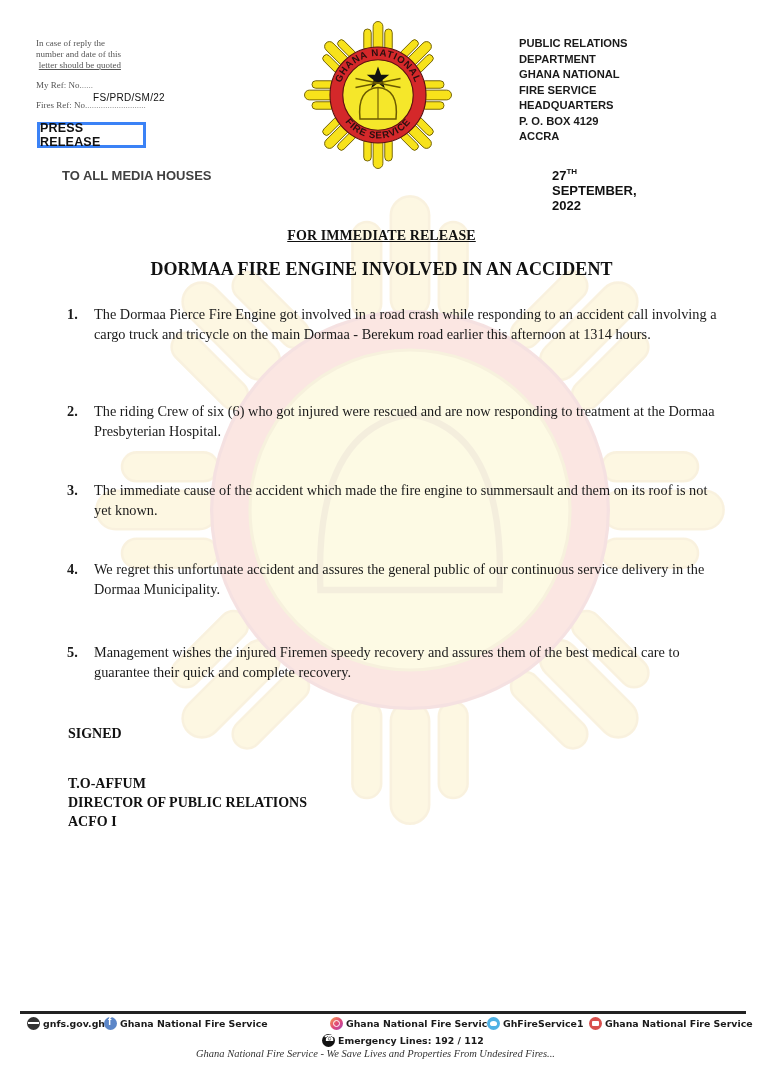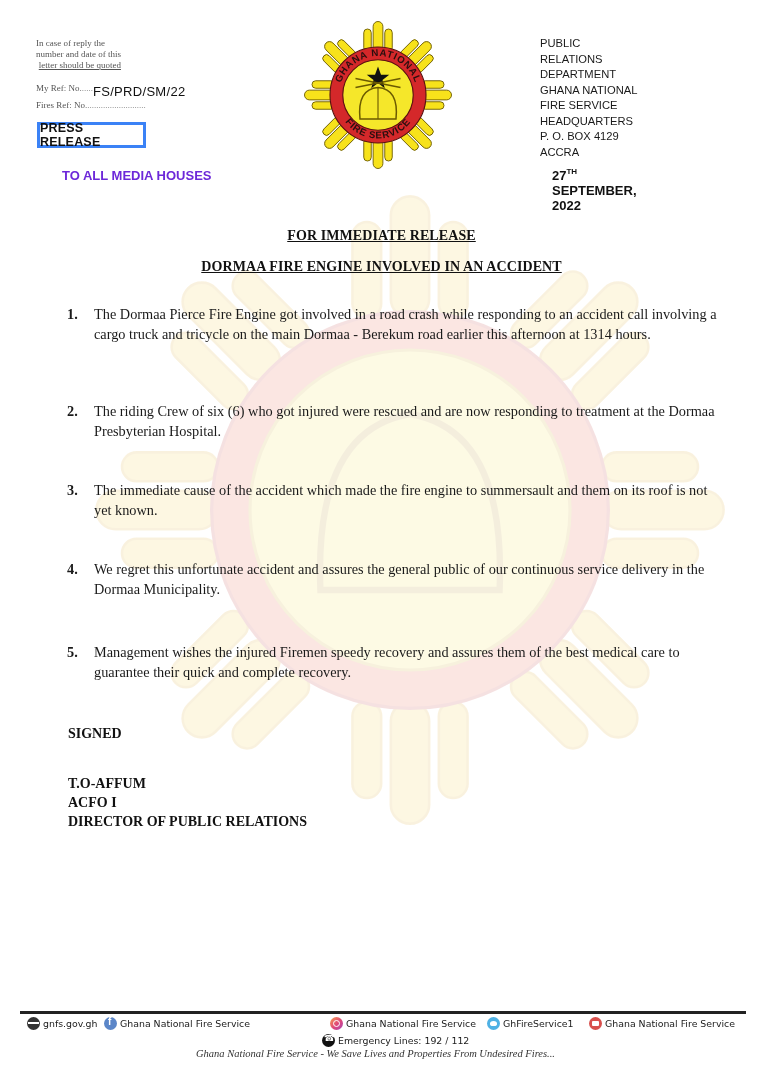--- a/index.html
+++ b/index.html
@@ -9,52 +9,52 @@
   
   .watermark { position: absolute; left: 90px; top: 190px; width: 640px; height: 640px; opacity: 0.14; pointer-events: none; }
 
   
   .reply-note { position: absolute; left: 36px; top: 38px; font-size: 9px; line-height: 11px; color: #555; }
   .reply-note .u { text-decoration: underline; text-align: right; }
   .ref-line { position: absolute; left: 36px; font-size: 9px; color: #555; }
   .ref-my { top: 79px; }
   .ref-your { top: 100px; }
   .ref-my .dots, .ref-your .dots { color: #777; letter-spacing: 0; }
-  .ref-value { font-family: "Liberation Sans", sans-serif; font-size: 13px; color: #111; letter-spacing: 0.3px; position: relative; top: 5px; }
+  .ref-value { font-family: "Liberation Sans", sans-serif; font-size: 10px; color: #111; letter-spacing: 0.3px; position: relative; top: 13px; }
 
   .press-box { position: absolute; left: 37px; top: 122px; width: 109px; height: 26px; border: 3px solid #3b82f6; box-sizing: border-box; display: flex; align-items: center; justify-content: center; font-family: "Liberation Sans", sans-serif; font-weight: bold; font-size: 12.5px; letter-spacing: 0.2px; }
 
   
   .logo { position: absolute; left: 303px; top: 20px; width: 150px; height: 150px; }
 
   
-  .address { position: absolute; left: 519px; top: 36px; font-family: "Liberation Sans", sans-serif; font-weight: normal; font-size: 11.2px; line-height: 15.5px; color: #1a1a1a; margin-left: 21px; }
-
-  .to-media { position: absolute; left: 62px; top: 168px; font-family: "Liberation Sans", sans-serif; font-weight: bold; font-size: 13px; color: #6d28d9; }
+  .address { position: absolute; left: 519px; top: 36px; font-family: "Liberation Sans", sans-serif; font-weight: bold; font-size: 11.2px; line-height: 15.5px; color: #1a1a1a; }
+
+  .to-media { position: absolute; left: 62px; top: 168px; font-family: "Liberation Sans", sans-serif; font-weight: bold; font-size: 13px; color: #404040; }
   .date { position: absolute; left: 552px; top: 168px; font-family: "Liberation Sans", sans-serif; font-weight: bold; font-size: 13px; color: #111; }
   .date sup { font-size: 8px; position: relative; top: -1px; }
 
   .heading1 { position: absolute; left: 0; width: 763px; top: 228px; text-align: center; font-weight: bold; font-size: 14px; text-decoration: underline; letter-spacing: 0.1px; }
-  .heading2 { position: absolute; left: 0; width: 763px; top: 259px; text-align: center; font-weight: bold; font-size: 14px; text-decoration: underline; letter-spacing: 0.1px; }
+  .heading2 { position: absolute; left: 0; width: 763px; top: 259px; text-align: center; font-weight: bold; font-size: 18px; letter-spacing: 0.1px; }
 
   .para { position: absolute; left: 67px; width: 650px; font-size: 14.3px; line-height: 20px; color: #1a1a1a; }
   .para .num { position: absolute; left: 0; top: 0; font-weight: bold; }
   .para .text { display: block; margin-left: 27px; }
   .p1 { top: 304px; }
   .p2 { top: 401px; }
   .p3 { top: 480px; }
   .p4 { top: 559px; }
   .p5 { top: 642px; }
 
   .signed { position: absolute; left: 68px; top: 726px; font-weight: bold; font-size: 14px; }
   .sig-block { position: absolute; left: 68px; top: 774px; font-weight: bold; font-size: 14px; line-height: 19px; }
 
   
   .footer-rule { position: absolute; left: 20px; top: 1011px; width: 726px; height: 3px; background: #222; }
-  .footer-row { position: absolute; top: 1017px; font-family: "DejaVu Sans", sans-serif; font-weight: normal; font-size: 9.4px; color: #1a1a1a; display: flex; align-items: center; white-space: nowrap; }
+  .footer-row { position: absolute; top: 1017px; font-family: "DejaVu Sans", sans-serif; font-weight: bold; font-size: 9.4px; color: #1a1a1a; display: flex; align-items: center; white-space: nowrap; }
   .footer-row .ic { display: inline-block; width: 13px; height: 13px; border-radius: 50%; margin-right: 3px; position: relative; flex: none; }
   .ic-globe { background: #333; }
   .ic-globe::after { content: ""; position: absolute; left: 1px; right: 1px; top: 5px; height: 2px; background: #fff; }
   .ic-fb { background: #5b86c8; }
   .ic-fb::after { content: "f"; position: absolute; left: 4px; top: -1px; color: #fff; font-size: 10px; font-family: "Liberation Sans", sans-serif; font-weight: bold; }
   .ic-ig { background: linear-gradient(135deg, #f6a04d, #e0467a 55%, #a446b8); border-radius: 4px; }
   .ic-ig::after { content: ""; position: absolute; left: 3px; top: 3px; width: 5px; height: 5px; border: 1.5px solid #fff; border-radius: 50%; }
   .ic-tw { background: #4fb1e4; }
   .ic-tw::after { content: ""; position: absolute; left: 3px; top: 4px; width: 7px; height: 5px; background: #fff; border-radius: 50% 50% 40% 40%; }
   .ic-yt { background: #d8504d; }
@@ -178,22 +178,22 @@
     <span class="text">We regret this unfortunate accident and assures the general public of our continuous service delivery in the Dormaa Municipality.</span>
   </div>
   <div class="para p5">
     <span class="num">5.</span>
     <span class="text">Management  wishes the injured Firemen speedy recovery and assures them of the best medical care to guarantee  their quick and complete recovery.</span>
   </div>
 
   <div class="signed">SIGNED</div>
   <div class="sig-block">
     <div>T.O-AFFUM</div>
+    <div>DIRECTOR  OF PUBLIC RELATIONS</div>
     <div>ACFO I</div>
-    <div>DIRECTOR  OF PUBLIC RELATIONS</div>
   </div>
 
   <div class="footer-rule"></div>
 
   <div class="footer-row f-web">
     <span class="ic ic-globe"></span>
     <span>gnfs.gov.gh</span>
   </div>
   <div class="footer-row f-fb">
     <span class="ic ic-fb"></span>

